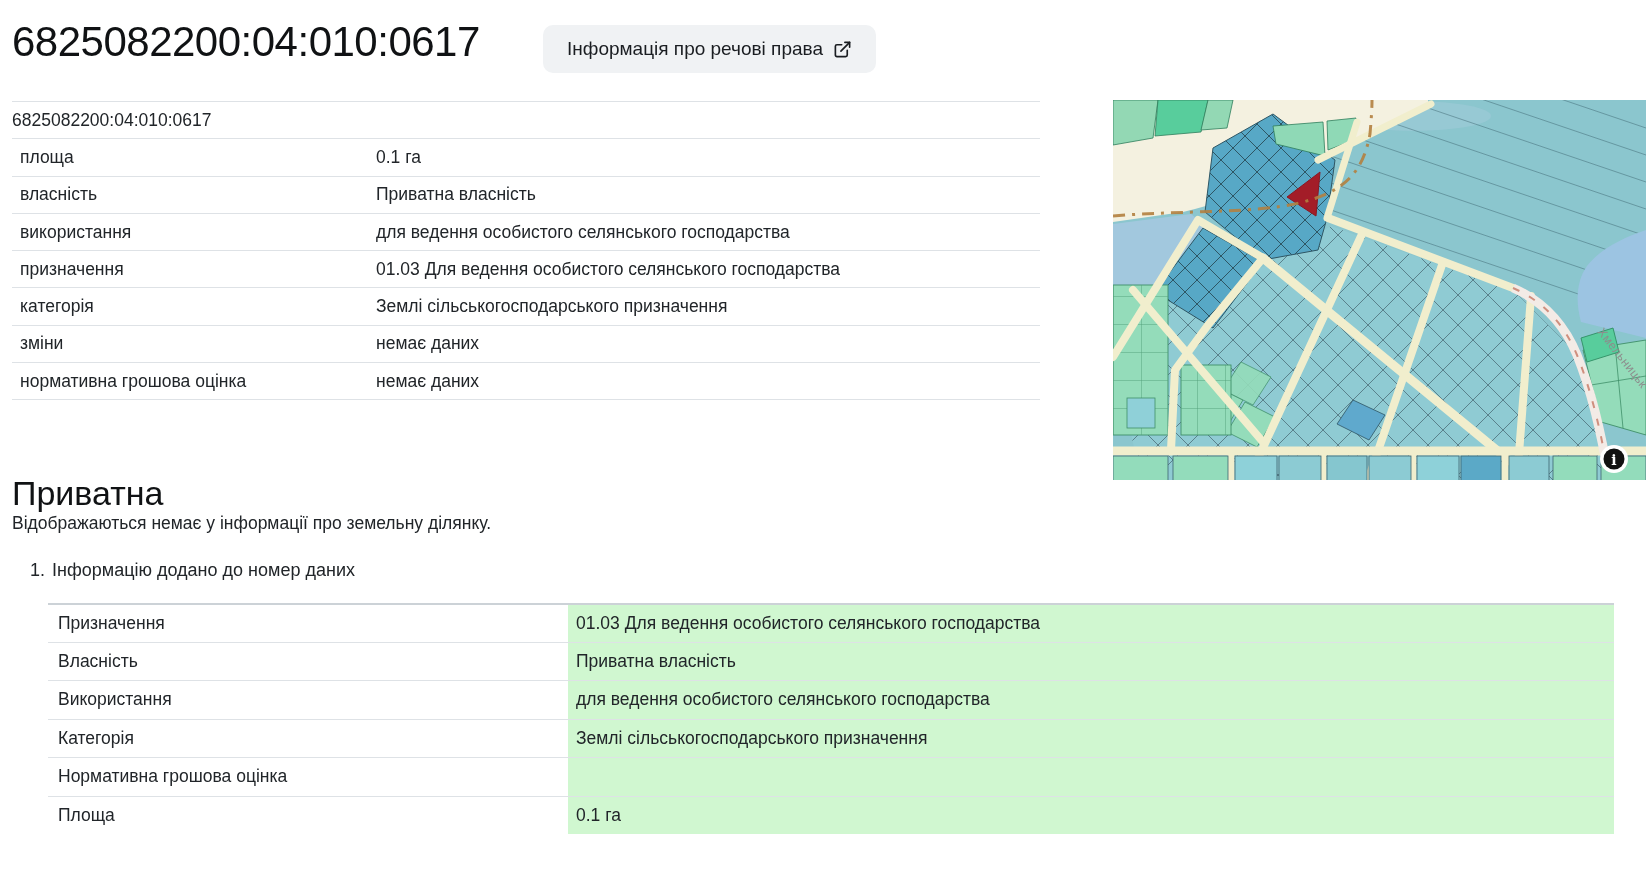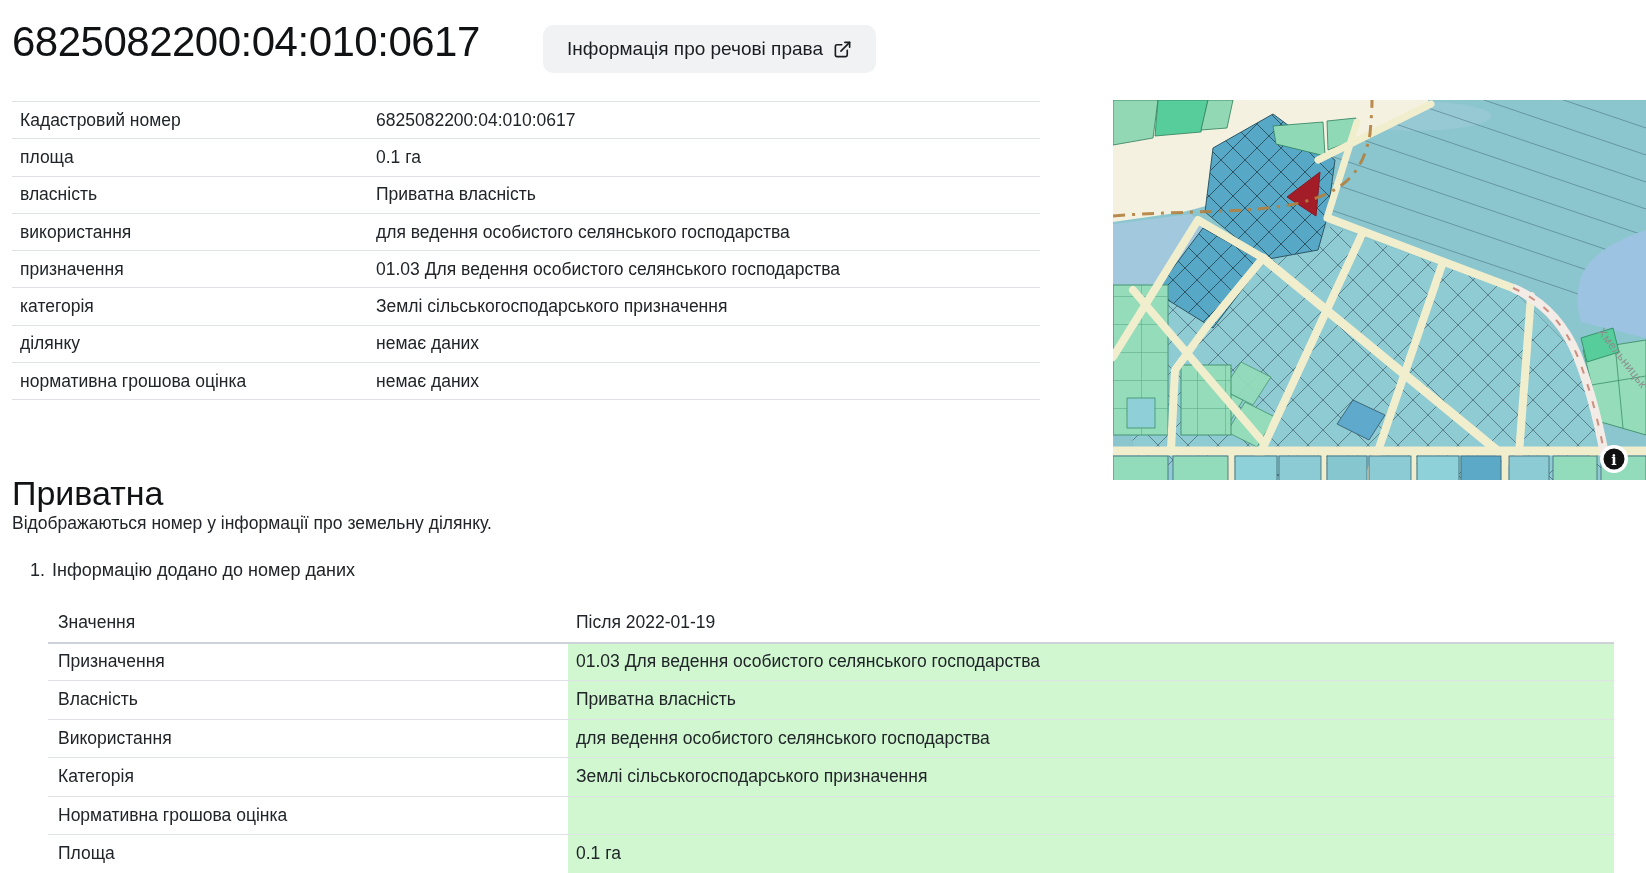--- a/index.html
+++ b/index.html
@@ -80,21 +80,20 @@
     <svg width="19" height="19" viewBox="0 0 24 24" fill="none" stroke="#1a1d21" stroke-width="2.1" stroke-linecap="round" stroke-linejoin="round">
       <path d="M18 13v6a2 2 0 0 1-2 2H5a2 2 0 0 1-2-2V8a2 2 0 0 1 2-2h6"></path>
       <polyline points="15 3 21 3 21 9"></polyline>
       <line x1="10" y1="14" x2="21" y2="3"></line>
     </svg>
   </span>
 </button>
 
 <div class="kv-table">
   <div class="kv-row">
-    <div class="kv-label">Кадастровий номер</div>
     <div class="kv-value">6825082200:04:010:0617</div>
   </div>
   <div class="kv-row">
     <div class="kv-label">площа</div>
     <div class="kv-value">0.1 га</div>
   </div>
   <div class="kv-row">
     <div class="kv-label">власність</div>
     <div class="kv-value">Приватна власність</div>
   </div>
@@ -104,21 +103,21 @@
   </div>
   <div class="kv-row">
     <div class="kv-label">призначення</div>
     <div class="kv-value">01.03 Для ведення особистого селянського господарства</div>
   </div>
   <div class="kv-row">
     <div class="kv-label">категорія</div>
     <div class="kv-value">Землі сільськогосподарського призначення</div>
   </div>
   <div class="kv-row">
-    <div class="kv-label">ділянку</div>
+    <div class="kv-label">зміни</div>
     <div class="kv-value">немає даних</div>
   </div>
   <div class="kv-row">
     <div class="kv-label">нормативна грошова оцінка</div>
     <div class="kv-value">немає даних</div>
   </div>
 </div>
 
 <div class="map-box">
   <svg width="533" height="380" viewBox="0 0 533 380">
@@ -250,32 +249,28 @@
       <g>
         <circle cx="501" cy="359" r="14" fill="#ffffff"></circle>
         <circle cx="501" cy="359" r="10.5" fill="#111111"></circle>
         <text x="501" y="364.5" text-anchor="middle" font-size="14" font-weight="bold" font-family="DejaVu Serif, serif" fill="#ffffff">i</text>
       </g>
     </g>
   </svg>
 </div>
 
 <h2 class="hist-heading">Приватна</h2>
-<div class="hist-sub">Відображаються номер у інформації про земельну ділянку.</div>
+<div class="hist-sub">Відображаються немає у інформації про земельну ділянку.</div>
 
 <div class="hist-entry-title">
   <span>1.</span>
   <span>Інформацію додано до номер даних</span>
 </div>
 
 <div class="hist-table">
-  <div class="hist-row">
-    <div class="hist-label">Значення</div>
-    <div class="hist-value">Після 2022-01-19</div>
-  </div>
   <div class="hist-row b2">
     <div class="hist-label">Призначення</div>
     <div class="hist-value green">01.03 Для ведення особистого селянського господарства</div>
   </div>
   <div class="hist-row b1">
     <div class="hist-label">Власність</div>
     <div class="hist-value green">Приватна власність</div>
   </div>
   <div class="hist-row b1">
     <div class="hist-label">Використання</div>

